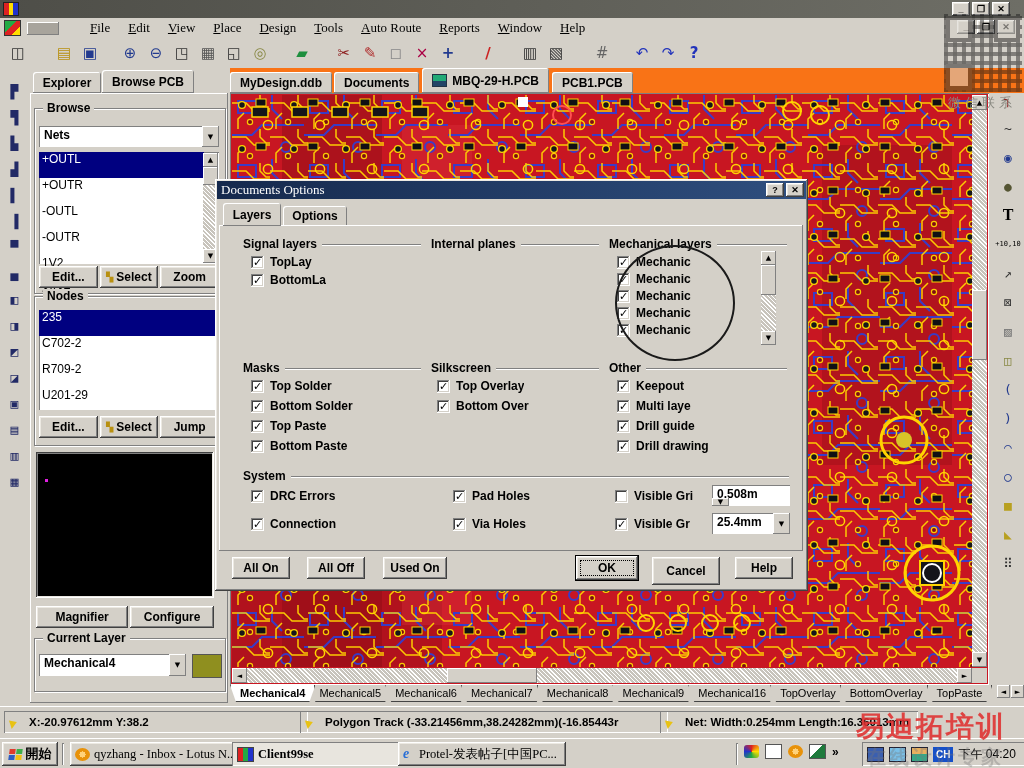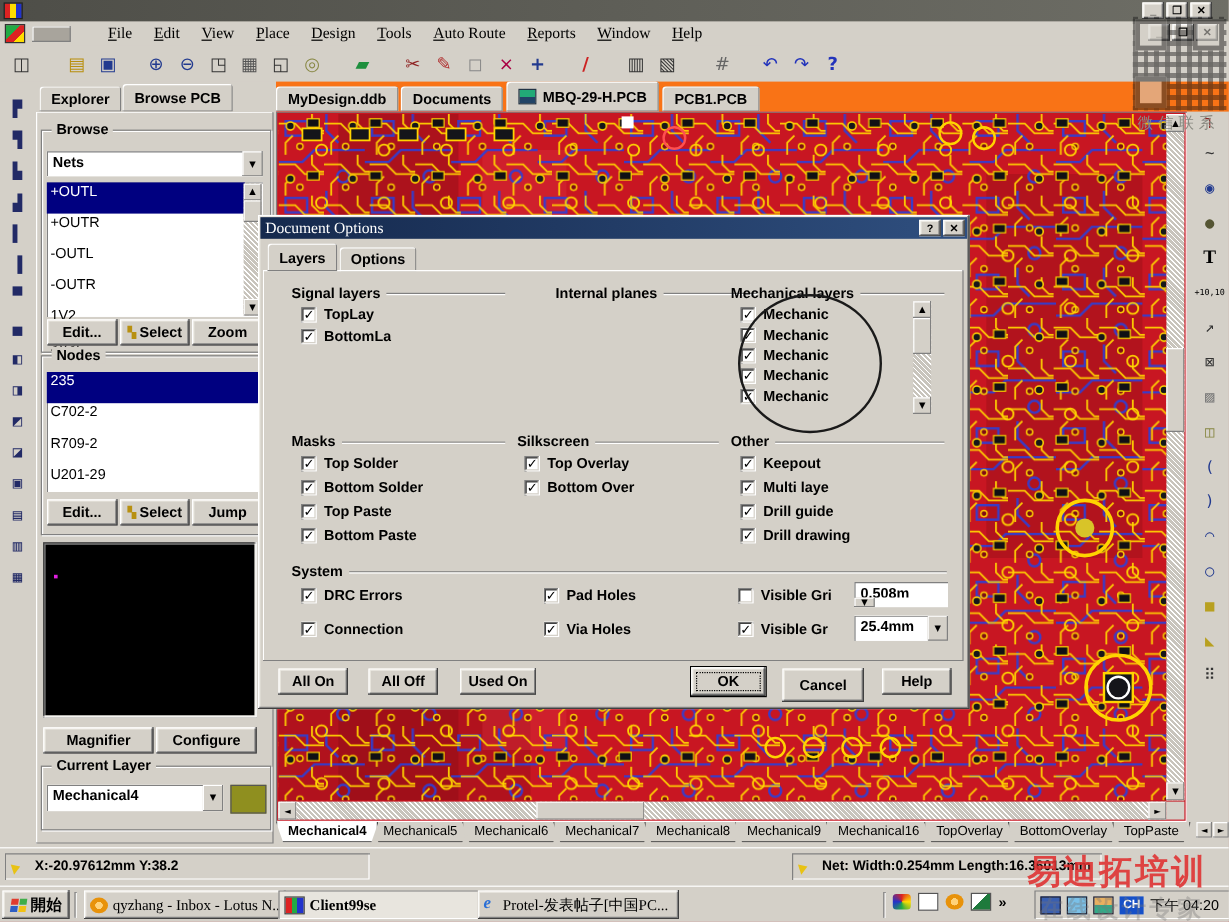--- a/index.html
+++ b/index.html
@@ -332,36 +332,36 @@
   <div class="ltab">BottomOverlay</div>
   <div class="ltab">TopPaste</div>
   <div style="margin-left:auto;display:flex;gap:1px;">
     <div class="sbbtn raised-lite" style="width:13px;height:13px;">◄</div>
     <div class="sbbtn raised-lite" style="width:13px;height:13px;">►</div>
   </div>
 </div>
 
 <div class="abs raised" style="left:215px;top:179px;width:593px;height:412px;background:#d4d0c8;z-index:20;">
   <div class="titlebar" style="height:18px;margin:2px;background:linear-gradient(90deg,#15294d,#2f4f7f);">
-    <span style="margin-left:4px;">Document Options</span>
+    <span style="margin-left:4px;">Documents Options</span>
     <div style="margin-left:auto;display:flex;gap:2px;margin-right:2px;">
       <div class="winbtn raised">?</div>
       <div class="winbtn raised">✕</div>
     </div>
   </div>
 
   <div class="ptab raised-lite" style="position:absolute;left:8px;top:24px;width:58px;height:23px;z-index:2;">Layers</div>
   <div class="ptab raised-lite" style="position:absolute;left:68px;top:27px;width:64px;height:20px;">Options</div>
   <div class="abs raised-lite" style="left:4px;top:46px;width:584px;height:326px;"></div>
 
   <div class="dheader" style="left:28px;top:58px;width:178px;">
       <span>Signal layers</span>
       <i class="hline"></i>
     </div>
-  <div class="dheader" style="left:216px;top:58px;width:168px;margin-left:32px;">
+  <div class="dheader" style="left:216px;top:58px;width:168px;">
       <span>Internal planes</span>
       <i class="hline"></i>
     </div>
   <div class="dheader" style="left:394px;top:58px;width:178px;">
       <span>Mechanical layers</span>
       <i class="hline"></i>
     </div>
 
   <div class="cbrow" style="left:36px;top:76px;">
       <span class="cb">✓</span>
@@ -501,20 +501,24 @@
     <div class="btn raised" style="width:100%;height:100%;outline:1px dotted #000;outline-offset:-5px;">OK</div>
     </div>
   <div class="btn raised abs" style="left:437px;top:378px;width:68px;height:28px;">Cancel</div>
   <div class="btn raised abs" style="left:520px;top:378px;width:58px;height:22px;">Help</div>
 </div>
 
 <div class="abs" style="left:0;top:706px;width:1024px;height:32px;background:#d4d0c8;border-top:1px solid #fff;">
   <div class="seg sunken-lite abs" style="left:4px;top:4px;width:292px;height:22px;">
     <span class="flagicon"></span>
     <span>X:-20.97612mm Y:38.2</span>
+    </div>
+  <div class="seg sunken-lite abs" style="left:300px;top:4px;width:356px;height:22px;">
+    <span class="flagicon"></span>
+    <span>Polygon Track (-33.21456mm,38.24282mm)(-16.85443r</span>
     </div>
   <div class="seg sunken-lite abs" style="left:660px;top:4px;width:246px;height:22px;">
     <span class="flagicon"></span>
     <span>Net: Width:0.254mm Length:16.36013mm</span>
     </div>
 </div>
 
 <div class="abs" style="left:0;top:738px;width:1024px;height:30px;background:#d4d0c8;border-top:1px solid #fff;">
   <div class="btn raised abs" style="left:2px;top:3px;width:56px;height:24px;gap:4px;font-size:13px;">
     <span style="display:grid;grid-template-columns:6px 6px;grid-template-rows:5px 5px;gap:1px;transform:skewX(-8deg);">

